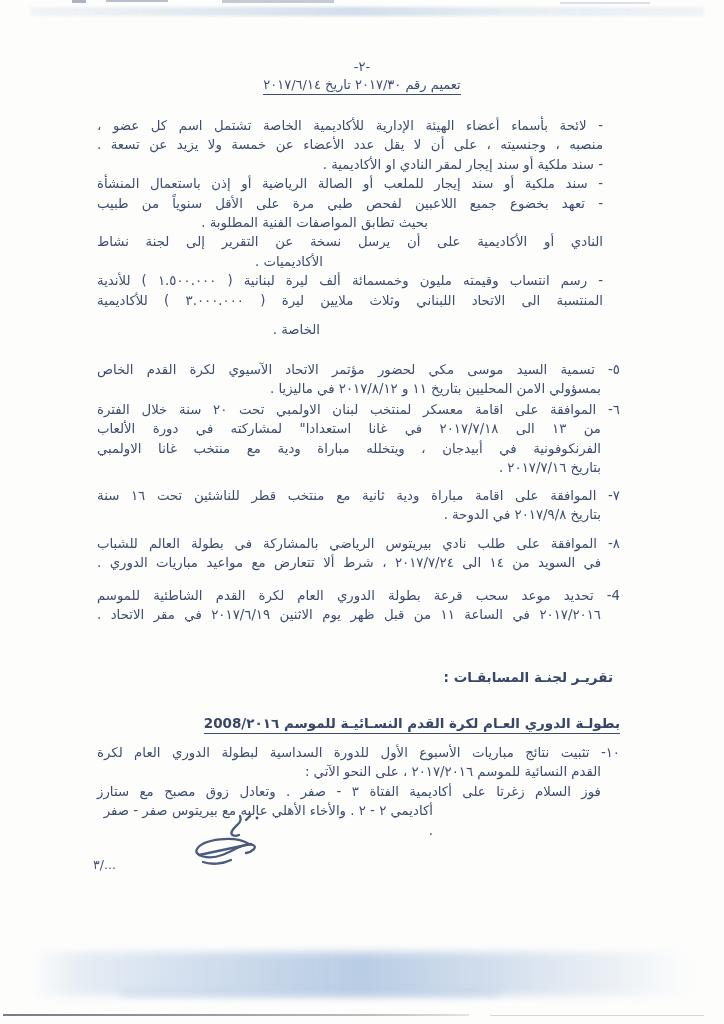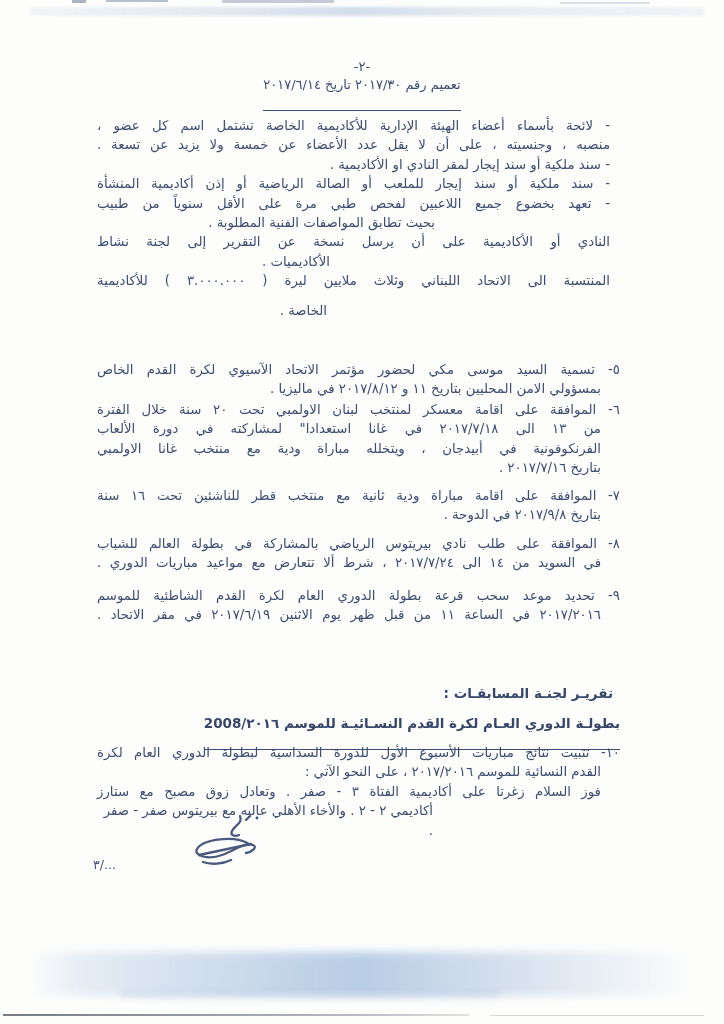--- a/index.html
+++ b/index.html
@@ -33,27 +33,27 @@
   
   .ln{line-height:19.4px;font-size:13.3px;}
   .j{text-align:justify;text-align-last:justify;}
   .r{text-align:right;text-align-last:right;}
   .c19{padding-right:19px;}
   .ind175{padding-right:175px;}
   .ind187{padding-right:187px;}
   .ind280{padding-right:280px;}
   .ind283{padding-right:283px;margin-top:10px;}
   .blk{position:absolute;left:97px;right:104px;}
-  .blk-bullets{left:97px;right:114px;}
+  .blk-bullets{left:97px;right:121px;}
   .pagenum{position:absolute;top:59px;left:0;right:0;text-align:center;
     font-size:13px;letter-spacing:1px;color:#3a4a6d;}
   .circ{position:absolute;top:77px;left:0;right:0;text-align:center;font-size:13px;}
-  .u{border-bottom:1.4px solid #3d4d70;padding-bottom:18px;}
+  .u{border-bottom:1.4px solid #3d4d70;padding-bottom:2px;}
   .hd{position:absolute;font-weight:bold;font-size:13.5px;color:#374769;line-height:19.4px;}
-  .hd-committee{top:684px;right:111px;}
+  .hd-committee{top:668px;right:111px;}
   .hd-champ{top:714px;right:104px;}
   .footer-mark{position:absolute;top:857px;left:93px;font-size:12.5px;color:#43527a;
     direction:ltr;unicode-bidi:embed;}
   .sig{position:absolute;top:810px;left:183px;width:84px;height:62px;}
 </style>
 </head>
 <body>
 
 <div class="page">
 
@@ -70,25 +70,26 @@
   <div class="pagenum">-٢-</div>
 
   <div class="circ">
     <span class="u">تعميم رقم ٢٠١٧/٣٠ تاريخ ٢٠١٧/٦/١٤</span>
   </div>
 
   <div class="blk blk-bullets" style="top:116px;">
     <div class="ln j">- لائحة بأسماء أعضاء الهيئة الإدارية للأكاديمية الخاصة تشتمل اسم كل عضو ،</div>
     <div class="ln j">منصبه ، وجنسيته ، على أن لا يقل عدد الأعضاء عن خمسة ولا يزيد عن تسعة .</div>
     <div class="ln r">- سند ملكية أو سند إيجار لمقر النادي او الأكاديمية .</div>
-    <div class="ln j">- سند ملكية أو سند إيجار للملعب أو الصالة الرياضية أو إذن أكاديمية المنشأة</div>
+    <div class="ln j">- سند ملكية أو سند إيجار للملعب أو الصالة الرياضية أو إذن باستعمال المنشأة</div>
     <div class="ln j">- تعهد بخضوع جميع اللاعبين لفحص طبي مرة على الأقل سنوياً من طبيب</div>
     <div class="ln r ind175">بحيث تطابق المواصفات الفنية المطلوبة .</div>
     <div class="ln j">النادي أو الأكاديمية على أن يرسل نسخة عن التقرير إلى لجنة نشاط</div>
     <div class="ln r ind280">الأكاديميات .</div>
+    <div class="ln j">- رسم انتساب وقيمته مليون وخمسمائة ألف ليرة لبنانية ( ١.٥٠٠.٠٠٠ ) للأندية</div>
     <div class="ln j">المنتسبة الى الاتحاد اللبناني وثلاث ملايين ليرة ( ٣.٠٠٠.٠٠٠ ) للأكاديمية</div>
     <div class="ln r ind283">الخاصة .</div>
   </div>
 
   <div class="blk" style="top:360px;">
     <div class="ln j">٥- تسمية السيد موسى مكي لحضور مؤتمر الاتحاد الآسيوي لكرة القدم الخاص</div>
     <div class="ln r c19">بمسؤولي الامن المحليين بتاريخ ١١ و ٢٠١٧/٨/١٢ في ماليزيا .</div>
   </div>
 
   <div class="blk" style="top:400px;">
@@ -102,21 +103,21 @@
     <div class="ln j">٧- الموافقة على اقامة مباراة ودية ثانية مع منتخب قطر للناشئين تحت ١٦ سنة</div>
     <div class="ln r c19">بتاريخ ٢٠١٧/٩/٨ في الدوحة .</div>
   </div>
 
   <div class="blk" style="top:534px;">
     <div class="ln j">٨- الموافقة على طلب نادي بيريتوس الرياضي بالمشاركة في بطولة العالم للشباب</div>
     <div class="ln j c19">في السويد من ١٤ الى ٢٠١٧/٧/٢٤ ، شرط ألا تتعارض مع مواعيد مباريات الدوري .</div>
   </div>
 
   <div class="blk" style="top:586px;">
-    <div class="ln j">٩- تحديد موعد سحب قرعة بطولة الدوري العام لكرة القدم الشاطئية للموسم</div>
+    <div class="ln j">4- تحديد موعد سحب قرعة بطولة الدوري العام لكرة القدم الشاطئية للموسم</div>
     <div class="ln j c19">٢٠١٧/٢٠١٦ في الساعة ١١ من قبل ظهر يوم الاثنين ٢٠١٧/٦/١٩ في مقر الاتحاد .</div>
   </div>
 
   <div class="hd hd-committee">تقريـر لجنـة المسابقـات :</div>
 
   <div class="hd hd-champ">
     <span class="u">بطولـة الدوري العـام لكرة القدم النسـائيـة للموسم 2008/٢٠١٦</span>
   </div>
 
   <div class="blk" style="top:743px;">

